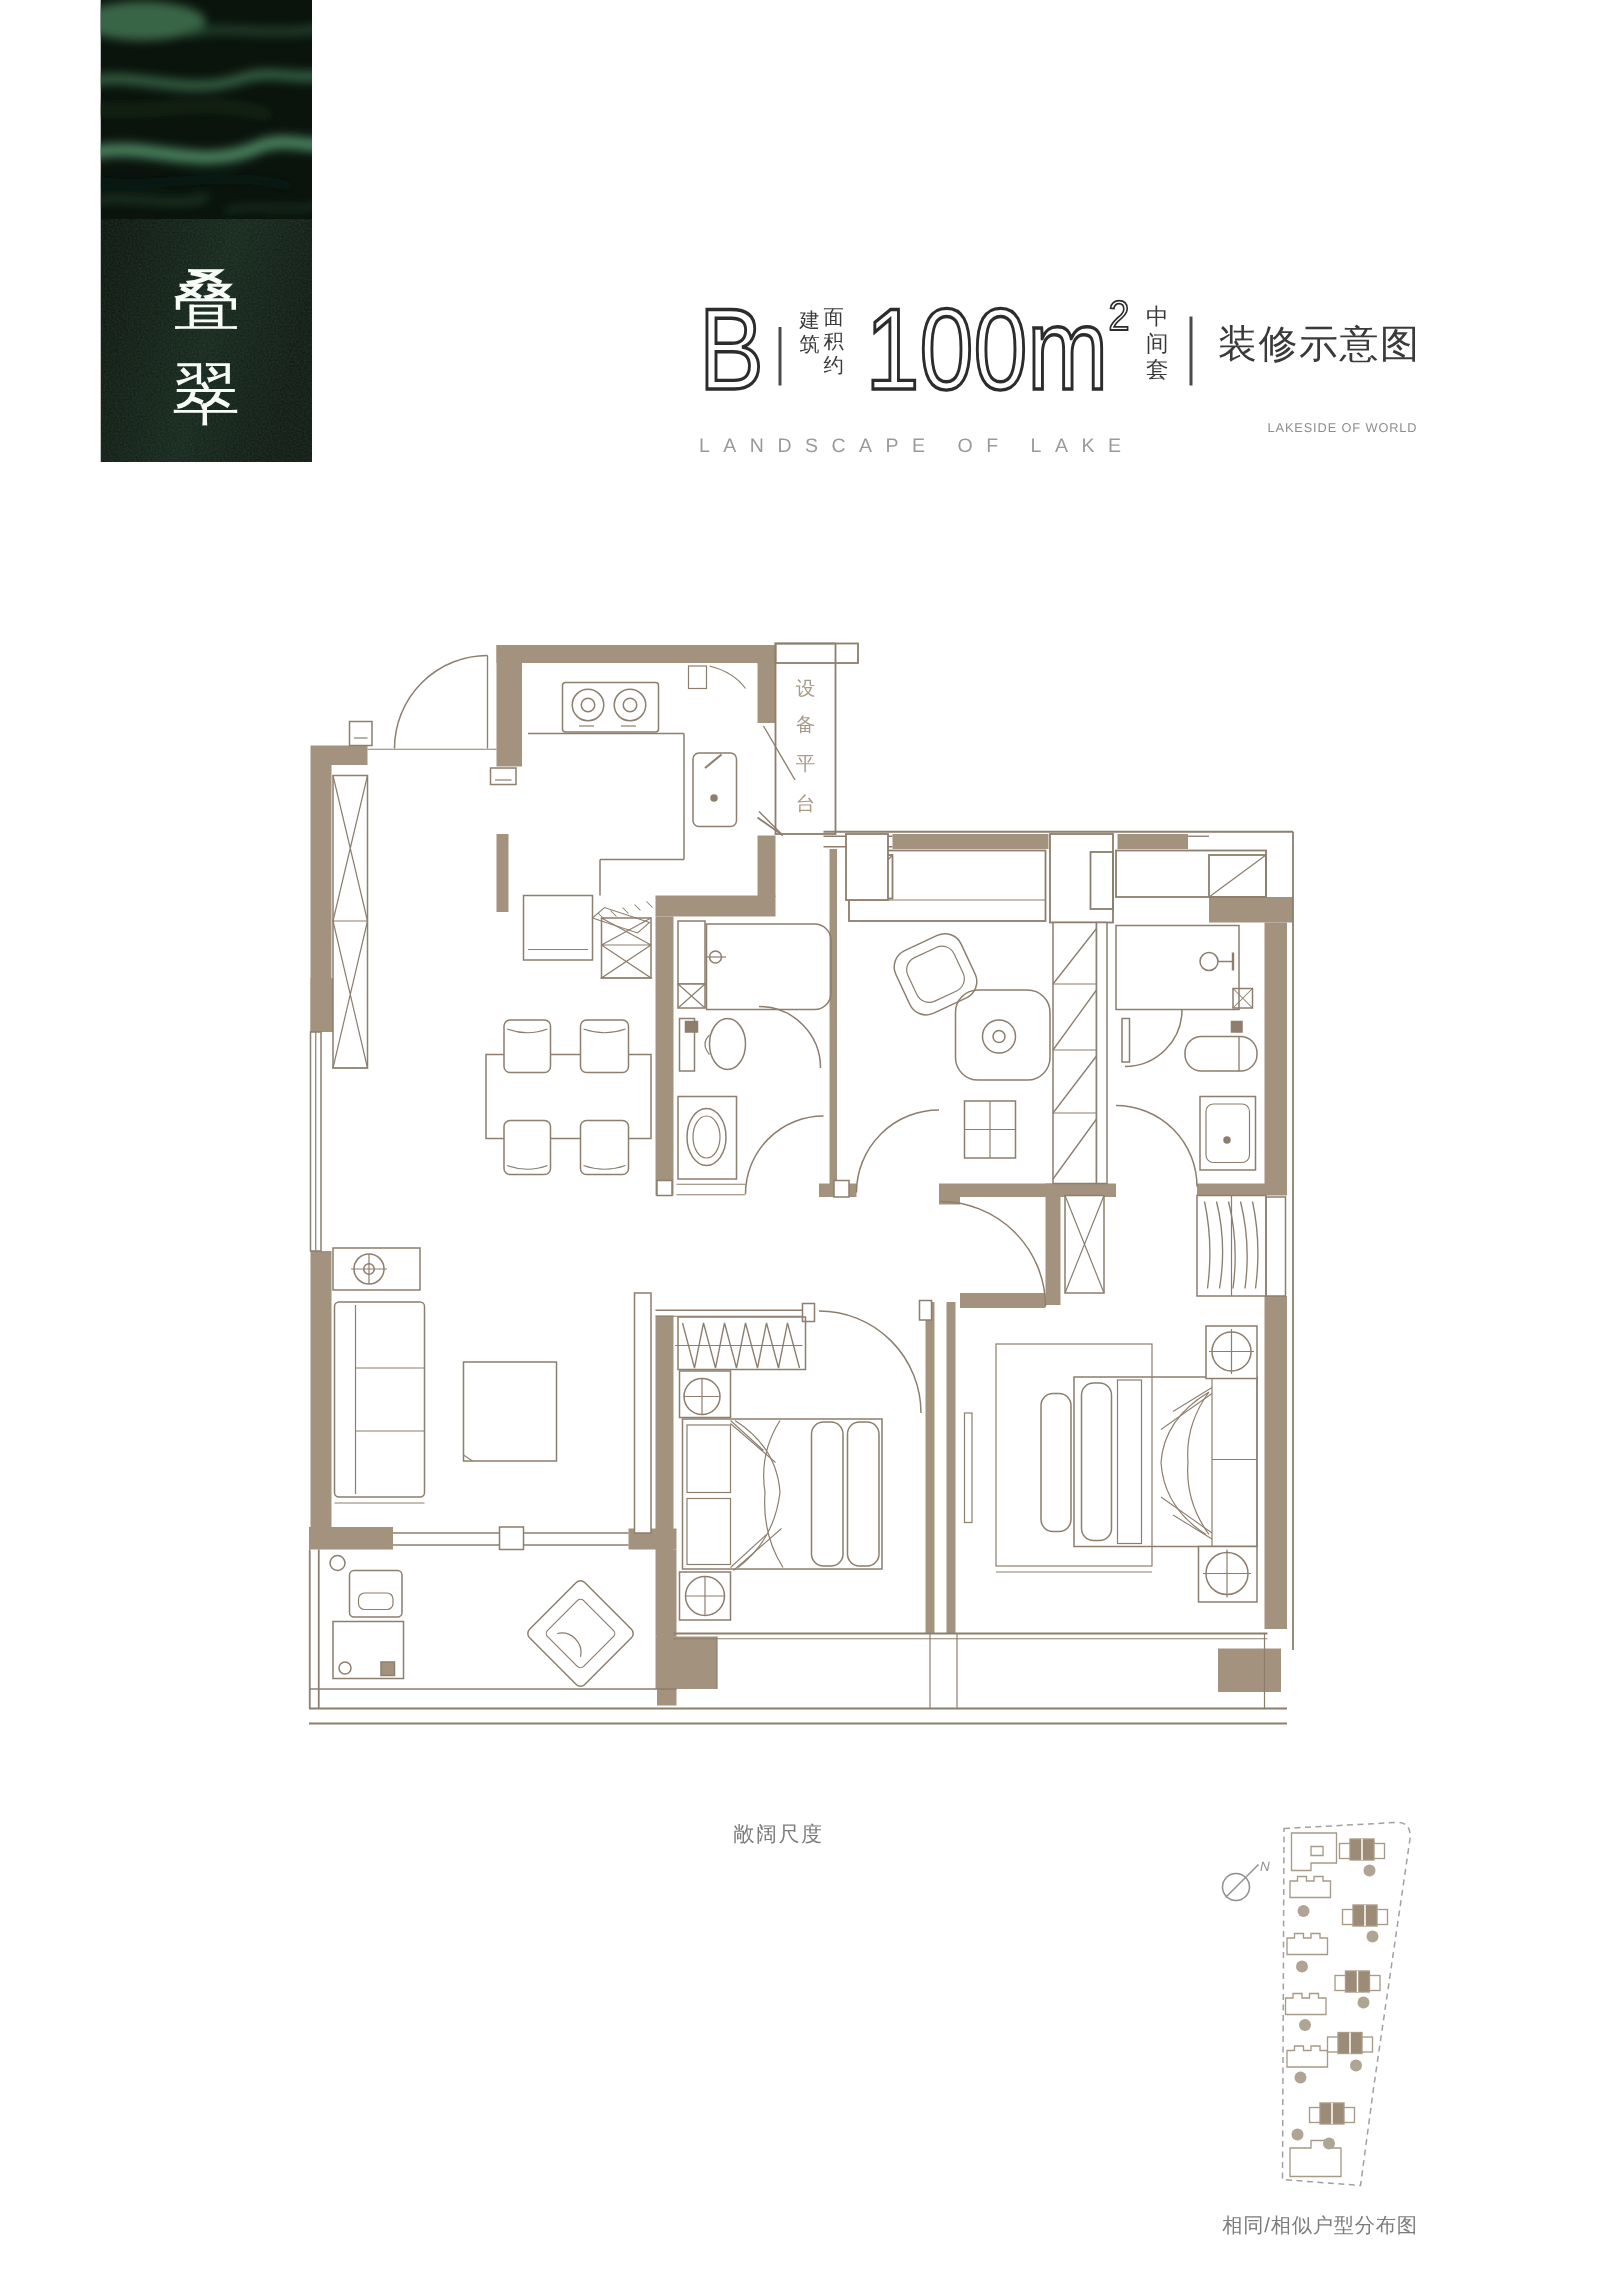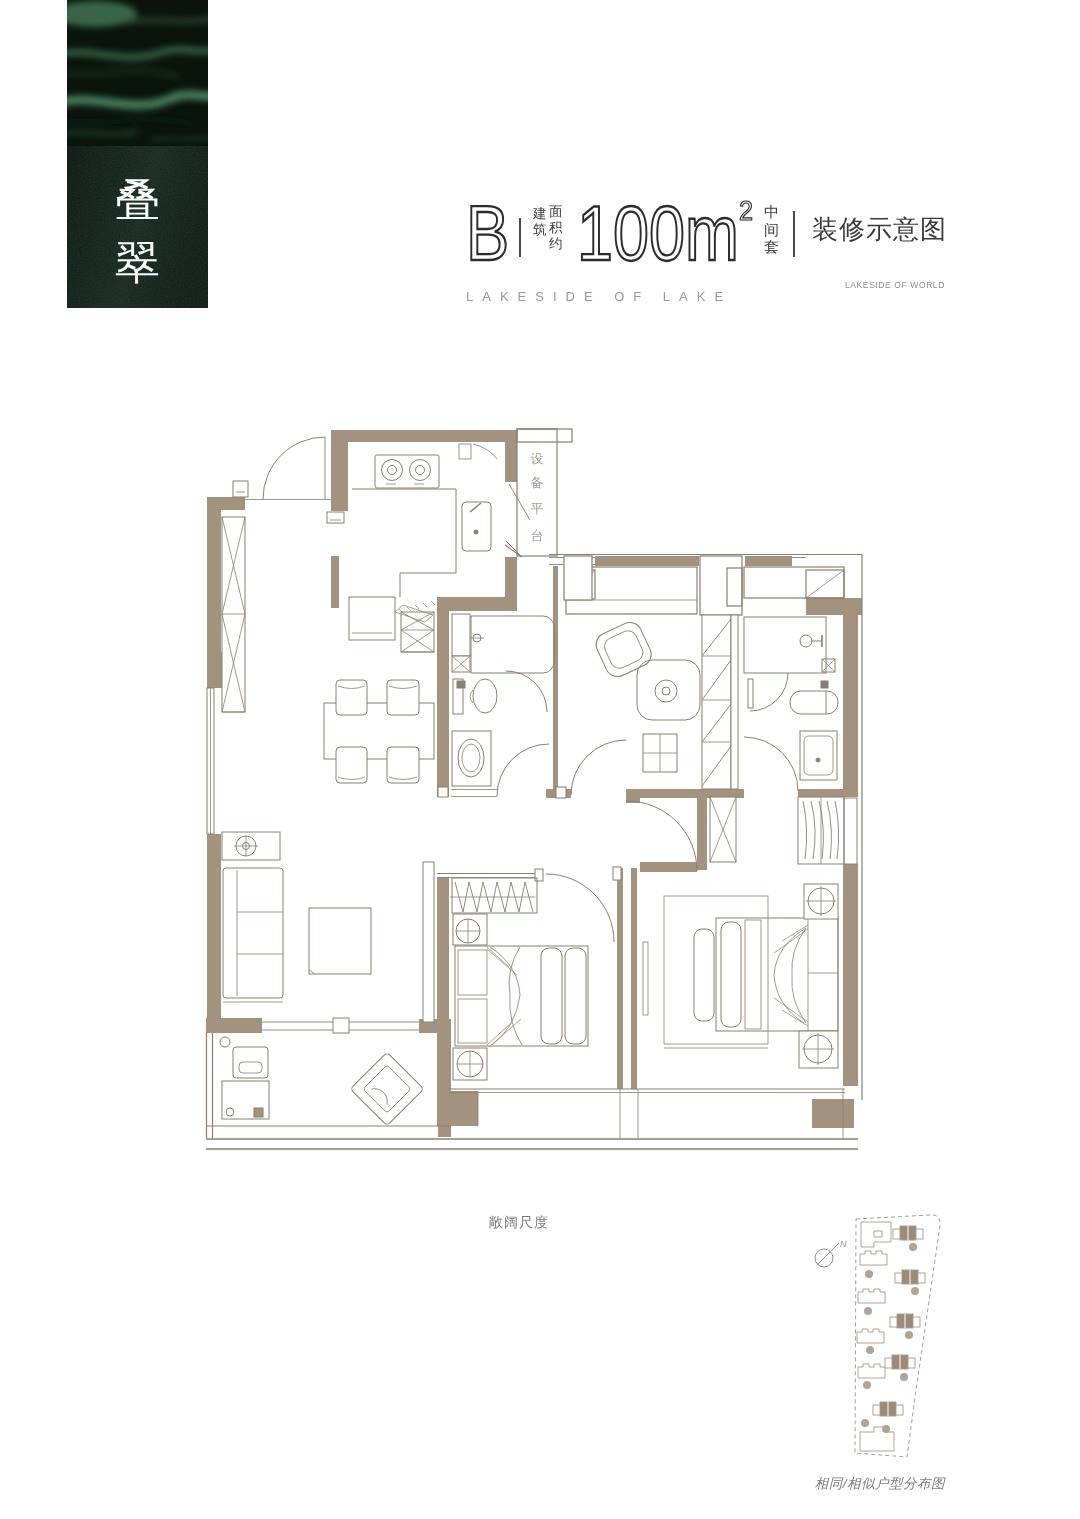--- a/index.html
+++ b/index.html
@@ -63,24 +63,24 @@
   <div class="abs bigT" style="left:466px;top:195px;font-size:77px;transform:scaleX(0.84);">B</div>
   <div class="abs hline" style="left:519px;top:218px;width:2px;height:39px;"></div>
   <div class="abs vcol" style="left:533px;top:206px;font-size:13.5px;line-height:16px;">建<br>筑</div>
   <div class="abs vcol" style="left:549px;top:204px;font-size:13.5px;line-height:16px;">面<br>积<br>约</div>
   <div class="abs bigT" style="left:577px;top:195px;font-size:77px;transform:scaleX(0.84);letter-spacing:0px;">100m</div>
   <div class="abs bigT" style="left:739px;top:197px;font-size:28px;transform:scaleX(0.9);-webkit-text-stroke:1.2px #2d2d2d;">2</div>
   <div class="abs vcol" style="left:764px;top:203px;font-size:15px;line-height:17.5px;">中<br>间<br>套</div>
   <div class="abs hline" style="left:793px;top:211px;width:2px;height:46px;"></div>
   <div class="abs cnt" style="left:812px;top:212px;font-size:26px;letter-spacing:1px;">装修示意图</div>
   <div class="abs" style="left:845px;top:247px;font-size:8.5px;letter-spacing:0.6px;color:#8d8d8d;margin-top:33px;">LAKESIDE OF WORLD</div>
-  <div class="abs gray" style="left:466px;top:289px;font-size:13px;letter-spacing:9px;">LAKESIDE OF LAKE</div>
+  <div class="abs gray" style="left:466px;top:289px;font-size:13px;letter-spacing:9px;">LANDSCAPE OF LAKE</div>
 
   <div class="abs" style="left:459px;top:1214px;width:120px;text-align:center;font-size:14px;color:#7c7c7c;letter-spacing:1px;">敞阔尺度</div>
-  <div class="abs" style="left:780px;top:1475px;width:200px;text-align:center;font-size:13.5px;color:#7c7c7c;letter-spacing:0.5px;font-style:italic;">相同/相似户型分布图</div>
+  <div class="abs" style="left:780px;top:1475px;width:200px;text-align:center;font-size:13.5px;color:#7c7c7c;letter-spacing:0.5px;">相同/相似户型分布图</div>
 
 
   <svg class="abs" style="left:0;top:0;" width="1080" height="1519" viewBox="0 0 1080 1519">
     <g id="plan">
 
       <g fill="#a3927e" stroke="none">
         <rect x="331" y="430" width="186" height="12"></rect>
         <rect x="331" y="430" width="17" height="81"></rect>
         <rect x="207" y="497" width="38" height="13"></rect>
         <rect x="207" y="510" width="14" height="178"></rect>

